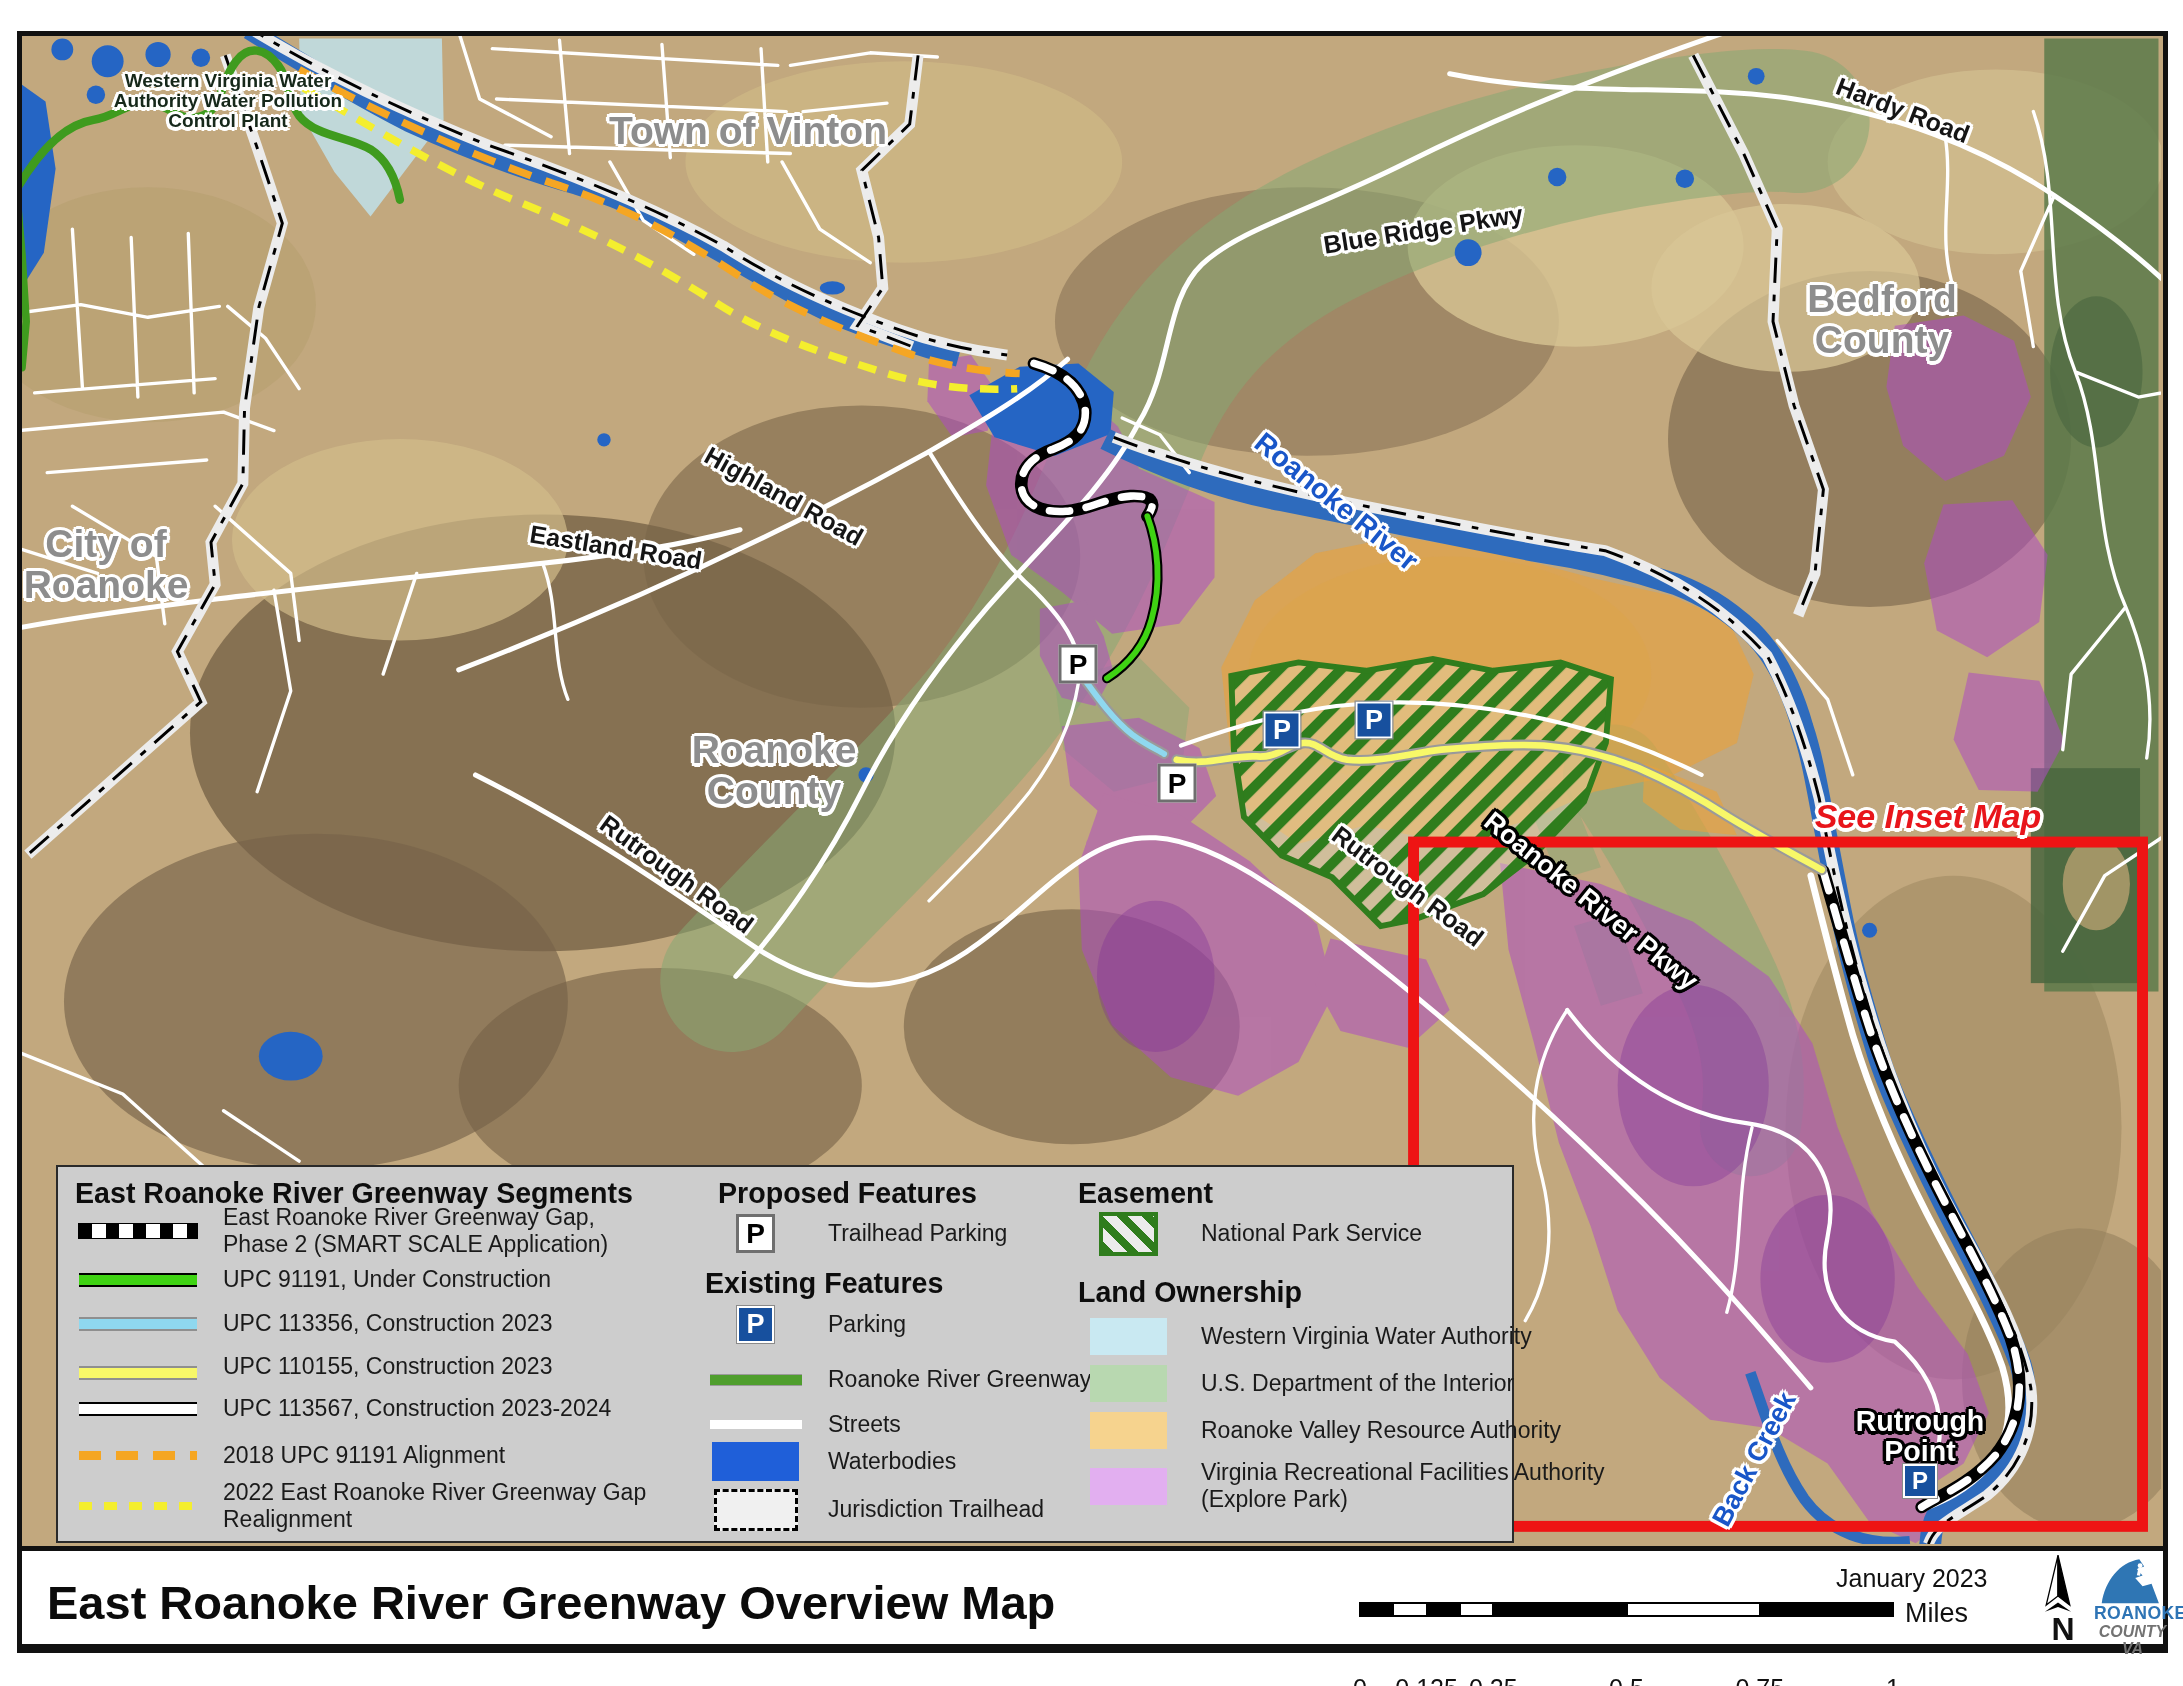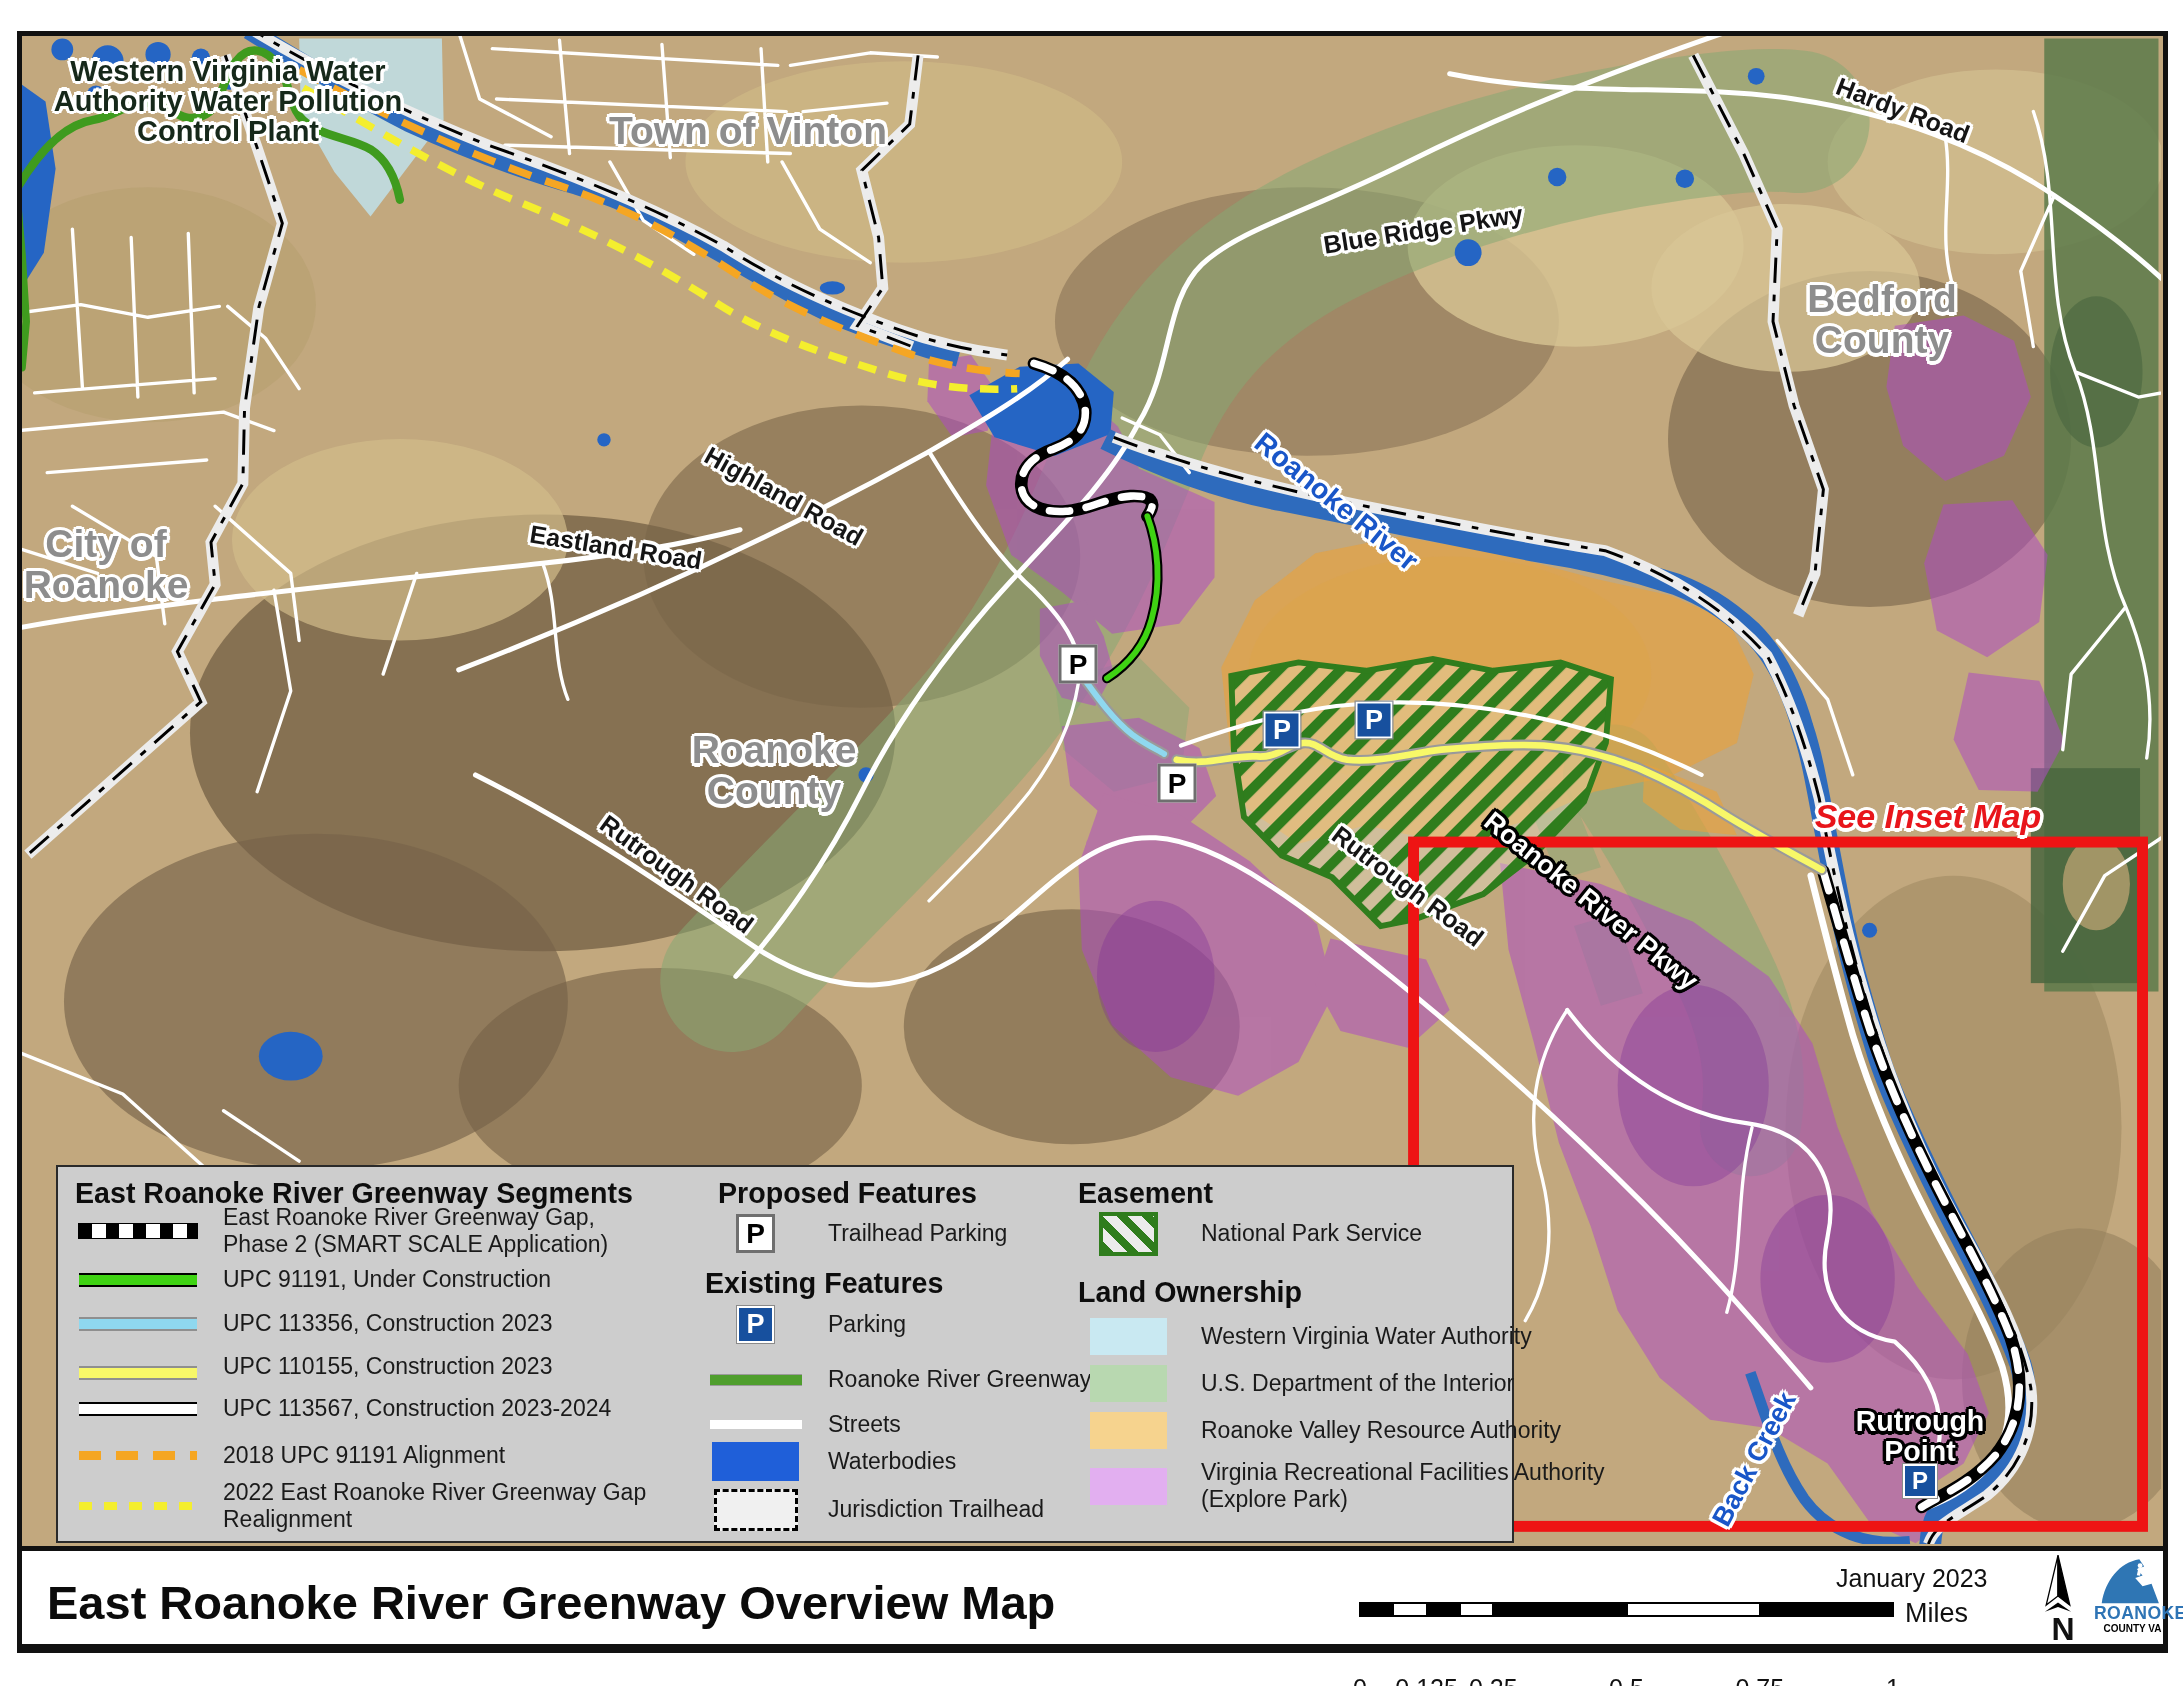--- a/index.html
+++ b/index.html
@@ -12,21 +12,21 @@
   
   .mlabel{position:absolute;transform:translate(-50%,-50%);text-align:center;white-space:nowrap;font-weight:bold;line-height:1.04;}
   .mlabel span{display:block;}
   .halo-w{text-shadow:-2.5px -2.5px 0 #fff,2.5px -2.5px 0 #fff,-2.5px 2.5px 0 #fff,2.5px 2.5px 0 #fff,0 -3.4px 0 #fff,0 3.4px 0 #fff,-3.4px 0 0 #fff,3.4px 0 0 #fff;}
   .halo-b{text-shadow:-2.5px -2.5px 0 #000,2.5px -2.5px 0 #000,-2.5px 2.5px 0 #000,2.5px 2.5px 0 #000,0 -3.4px 0 #000,0 3.4px 0 #000,-3.4px 0 0 #000,3.4px 0 0 #000;}
   .area-label{color:#8d8d8d;font-size:39px;}
   .road-label{color:#151515;font-size:25px;}
   .river-label{color:#1956c8;font-size:28.6px;}
   .white-label{color:#fff;font-size:27px;}
   .inset-label{color:#e8151b;font-size:34px;}
-  .plant-label{color:#16281a;font-size:29px;}
+  .plant-label{color:#16281a;font-size:19px;}
   
   .p-icon{position:absolute;display:flex;align-items:center;justify-content:center;font-weight:bold;transform:translate(-50%,-50%);box-sizing:border-box;}
   .p-white{width:39px;height:39px;background:#fff;border:3.4px solid #6f6f6f;color:#000;font-size:28px;}
   .p-blue{width:37px;height:37px;background:#17509e;border:2.5px solid #fff;outline:1.7px solid #8a8a8a;color:#fff;font-size:27px;}
   
   #legend{position:absolute;left:34px;top:1129px;width:1458px;height:378px;background:#cdcdcd;border:2.5px solid #2a2a2a;box-sizing:border-box;}
   .lg-col{position:absolute;top:0;height:100%;}
   .lg-h{position:absolute;font-size:28.6px;font-weight:bold;color:#0d0d0d;white-space:nowrap;}
   .lg-row{position:absolute;display:flex;align-items:center;}
   .lg-sw{width:126px;display:flex;justify-content:center;align-items:center;flex:0 0 126px;}
@@ -52,21 +52,21 @@
   #map-title{position:absolute;left:25px;top:23.5px;font-size:47px;font-weight:bold;color:#0b0b0b;white-space:nowrap;}
   #scalebar{position:absolute;left:1337px;top:51px;width:533px;height:13.4px;border:1.7px solid #000;box-sizing:content-box;}
   .sb-seg{position:absolute;top:0;height:100%;}
   .sb-tick{position:absolute;top:71px;transform:translateX(-50%);font-size:25px;color:#111;}
   #miles{position:absolute;left:1883px;top:47px;font-size:27px;color:#111;}
   #mapdate{position:absolute;left:1814px;top:13.4px;font-size:25px;color:#111;}
   #north{position:absolute;left:2011px;top:3.4px;width:60px;text-align:center;}
   #north-n{font-size:32px;font-weight:bold;color:#111;line-height:1;}
   #logo{position:absolute;left:2072px;top:5px;width:77px;text-align:center;}
   #logo-t1{font-size:17.6px;font-weight:bold;color:#2e74b5;letter-spacing:0.4px;line-height:1;}
-  #logo-t2{font-size:10px;font-weight:bold;color:#000000;line-height:1.1;}
+  #logo-t2{font-size:16px;font-weight:bold;color:#737373;line-height:1.1;font-style:italic;}
 </style>
 </head>
 <body>
 
 <div id="map-frame">
 <div id="map-inner">
 
 <svg width="2139" height="1508" viewBox="0 0 2547 1796" preserveAspectRatio="none">
   <defs>
     <pattern id="npsHatch" patternUnits="userSpaceOnUse" width="26" height="26" patternTransform="rotate(45)">

